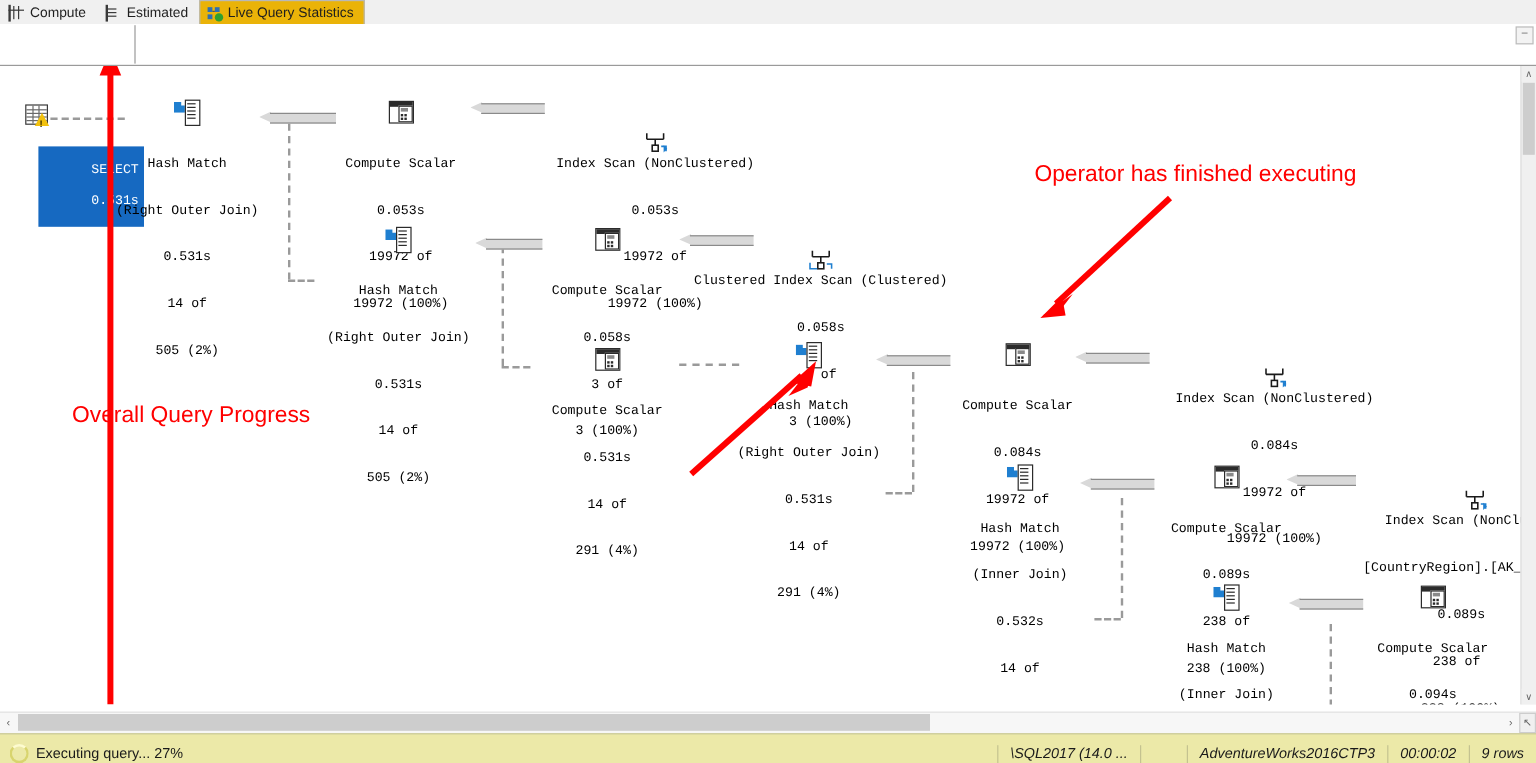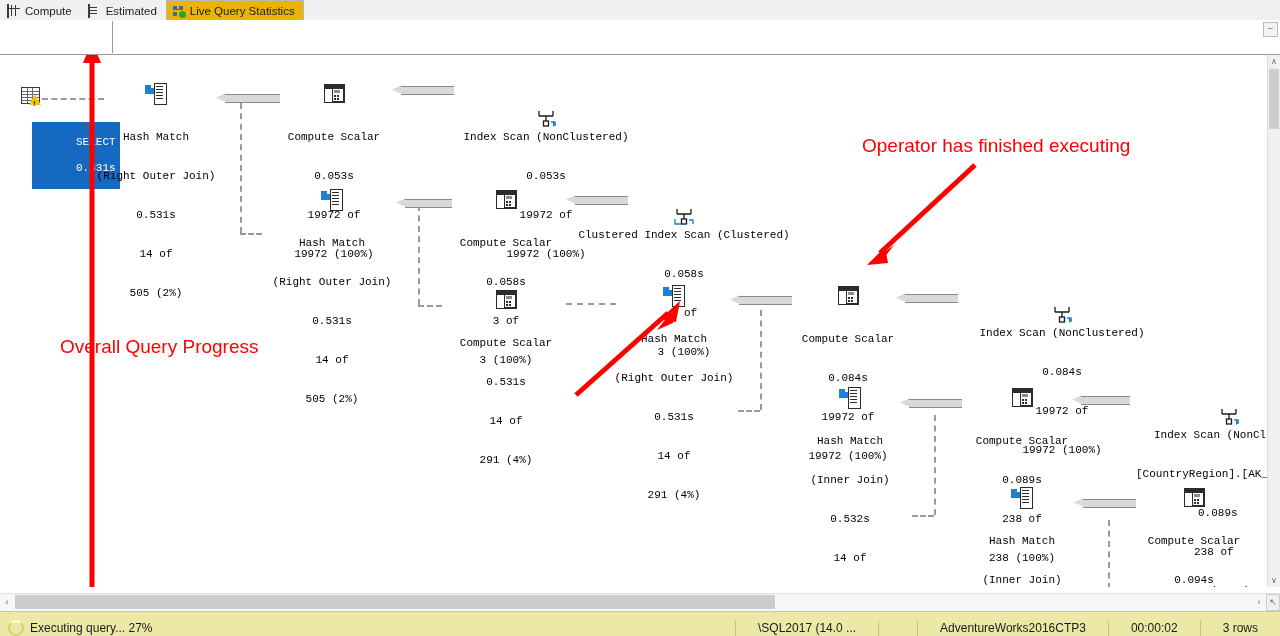--- a/index.html
+++ b/index.html
@@ -134,21 +134,21 @@
 
   
   .statusbar{
     position:absolute;left:0;bottom:0;width:1280px;height:24px;
     background:#ece9a8;border-top:1px solid #c9c79a;
     display:flex;align-items:flex-end;font-size:12px;color:#1a1a1a;
   }
   .sb-left{display:flex;align-items:center;gap:6px;padding-left:8px;flex:0 0 auto;}
   .spinner{width:12px;height:12px;border-radius:50%;border:2px solid #d8d46e;border-top-color:#fdfbd0;}
   .sb-spacer{flex:1 1 auto;}
-  .sb-cell{padding:0 22px;border-left:1px solid #c4c290;height:15px;line-height:15px;display:flex;align-items:center;}
+  .sb-cell{padding:0 10px;border-left:1px solid #c4c290;height:15px;line-height:15px;display:flex;align-items:center;font-style:italic;}
   .sb-gap{width:38px;border-left:1px solid #c4c290;height:15px;}
 </style>
 </head>
 <body>
 
 <div class="tabstrip">
   <div class="tab">
     <span class="tabicon"><span class="ic-grid"></span></span>
     <span>Compute</span>
   </div>
@@ -439,14 +439,14 @@
 <div class="statusbar">
   <div class="sb-left">
     <span class="spinner"></span>
     <span>Executing query... 27%</span>
   </div>
   <div class="sb-spacer"></div>
   <div class="sb-cell">\SQL2017 (14.0 ...</div>
   <div class="sb-gap"></div>
   <div class="sb-cell">AdventureWorks2016CTP3</div>
   <div class="sb-cell">00:00:02</div>
-  <div class="sb-cell">3 rows</div>
+  <div class="sb-cell">9 rows</div>
 </div>
 
 </body></html>

